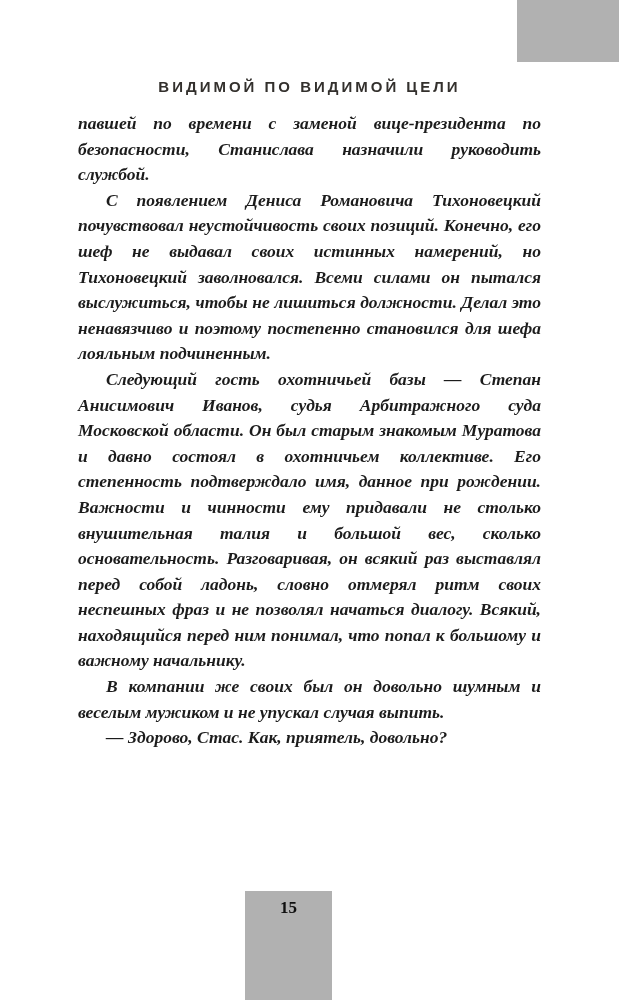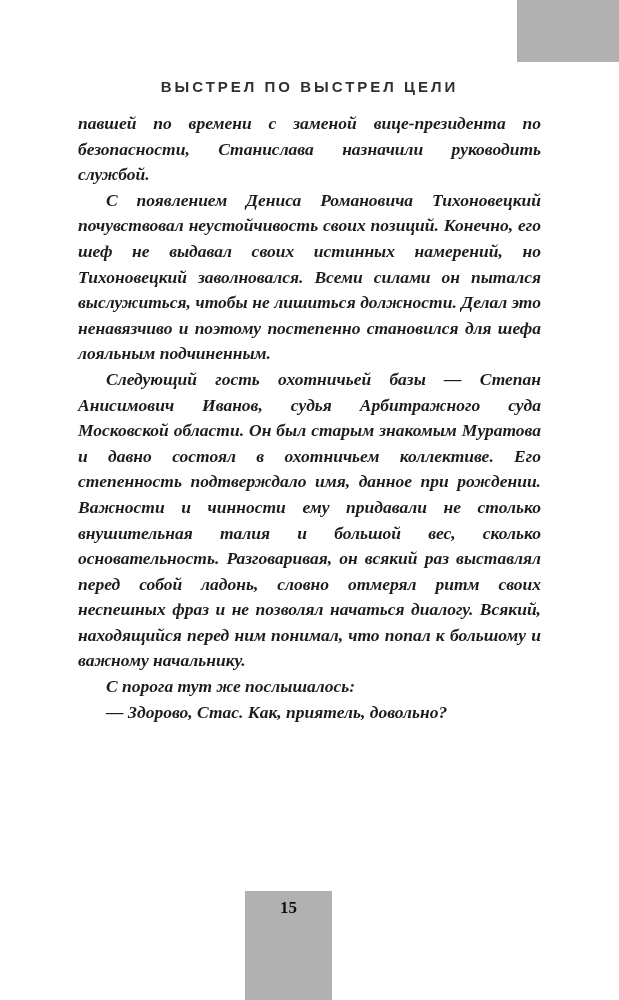--- a/index.html
+++ b/index.html
@@ -72,27 +72,27 @@
     color: #101010;
   }
 </style>
 </head>
 <body>
 
 <div class="page">
 
   <div class="corner-bar"></div>
 
-  <div class="running-title">ВЫСТРЕЛ ПО ВЫСТРЕЛ ЦЕЛИ</div>
+  <div class="running-title">ВИДИМОЙ ПО ВИДИМОЙ ЦЕЛИ</div>
 
   <div class="body-text">
     <p>павшей по времени с заменой вице-президента по безопасности, Станислава назначили руководить службой.</p>
     <p class="indent">С появлением Дениса Романовича Тихоновецкий почувствовал неустойчивость своих позиций. Конечно, его шеф не выдавал своих истинных намерений, но Тихоновецкий заволновался. Всеми силами он пытался выслужиться, чтобы не лишиться должности. Делал это ненавязчиво и поэтому постепенно становился для шефа лояльным подчиненным.</p>
     <p class="indent">Следующий гость охотничьей базы — Степан Анисимович Иванов, судья Арбитражного суда Московской области. Он был старым знакомым Муратова и давно состоял в охотничьем коллективе. Его степенность подтверждало имя, данное при рождении. Важности и чинности ему придавали не столько внушительная талия и большой вес, сколько основательность. Разговаривая, он всякий раз выставлял перед собой ладонь, словно отмерял ритм своих неспешных фраз и не позволял начаться диалогу. Всякий, находящийся перед ним понимал, что попал к большому и важному начальнику.</p>
-    <p class="indent">С порога тут же послышалось:</p>
+    <p class="indent">В компании же своих был он довольно шумным и веселым мужиком и не упускал случая выпить.</p>
     <p class="indent">— Здорово, Стас. Как, приятель, довольно?</p>
   </div>
 
   <div class="footer-bar">
     <div class="page-number">15</div>
   </div>
 
 </div>
 
 </body></html>

